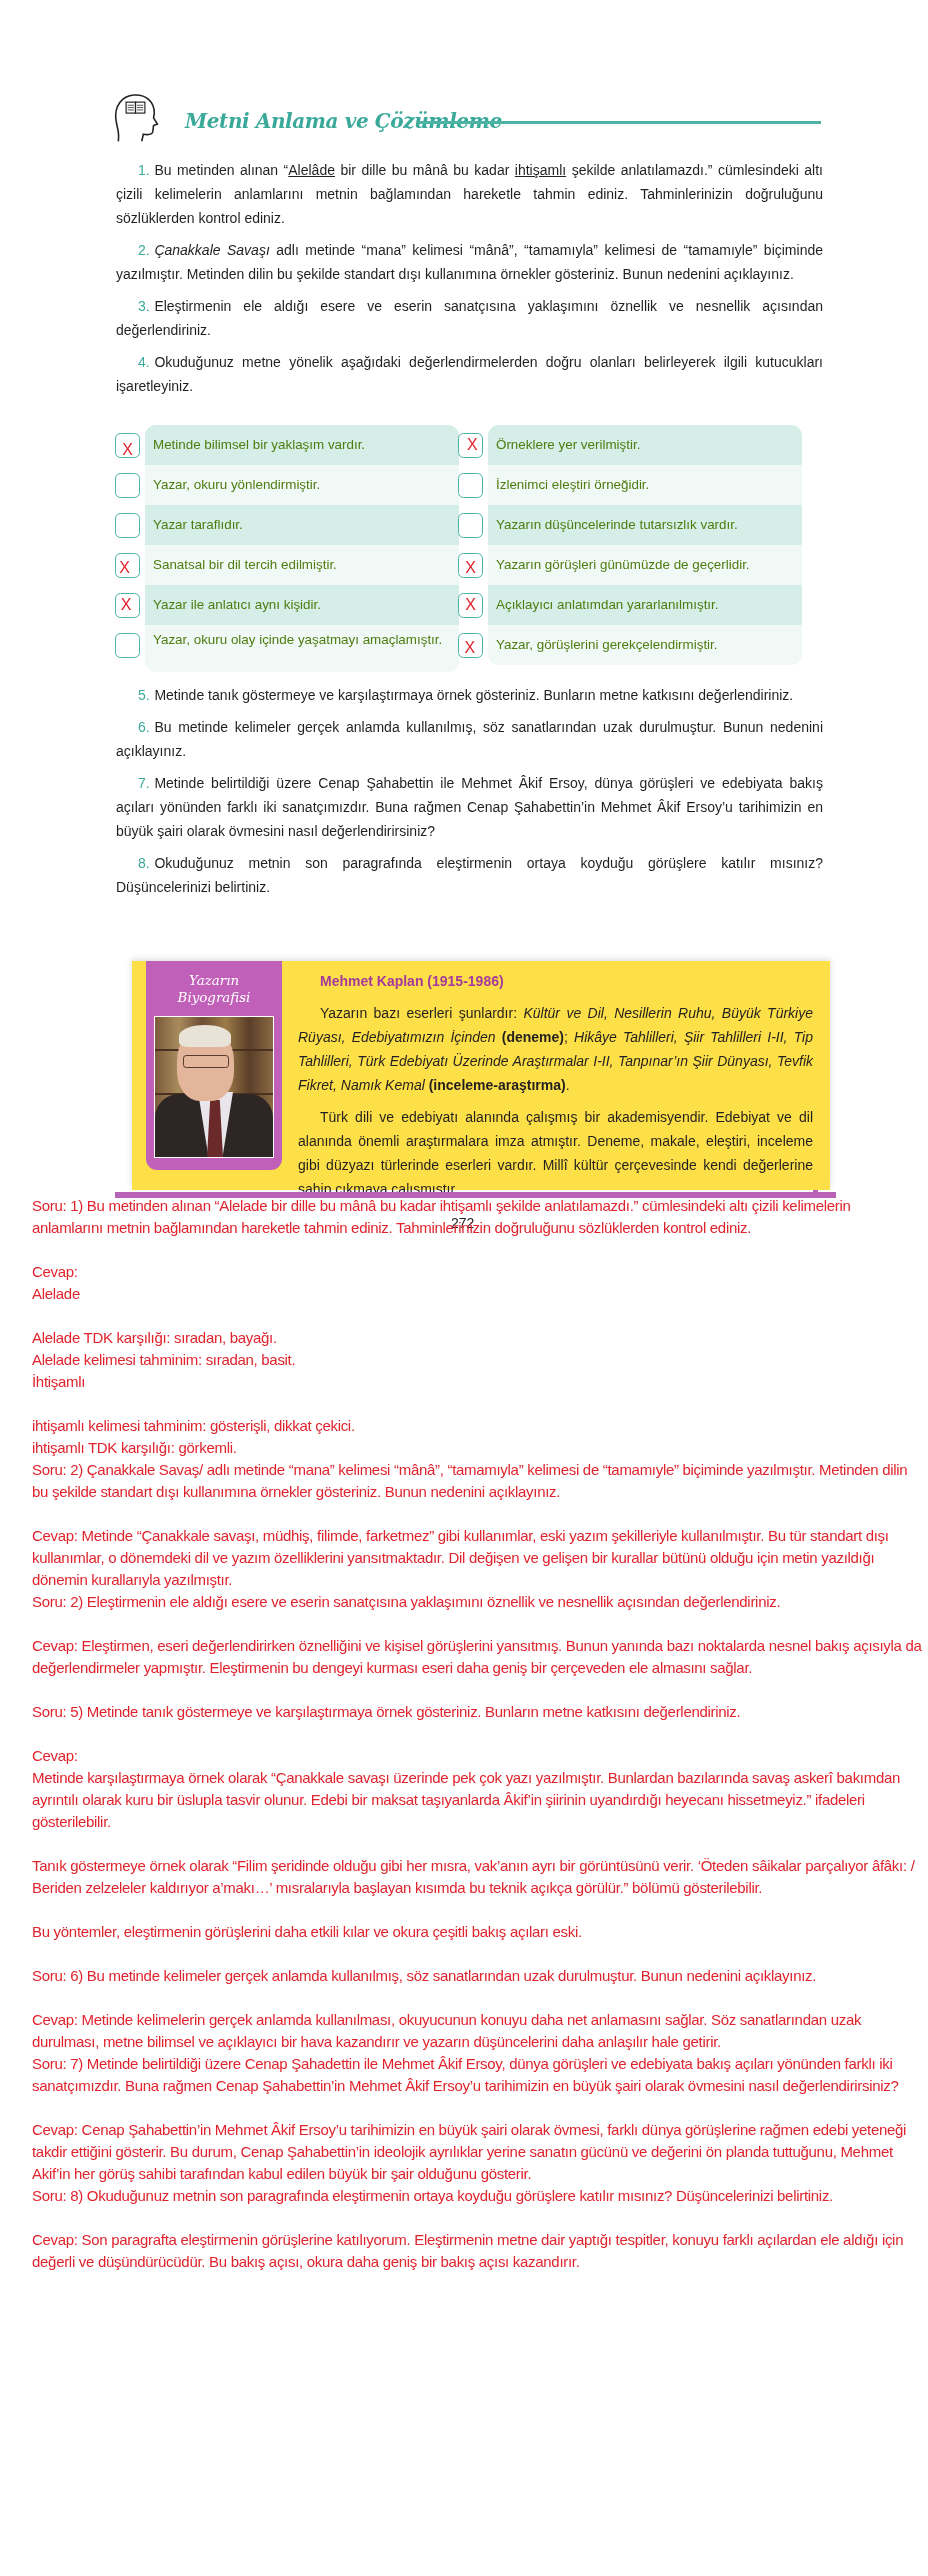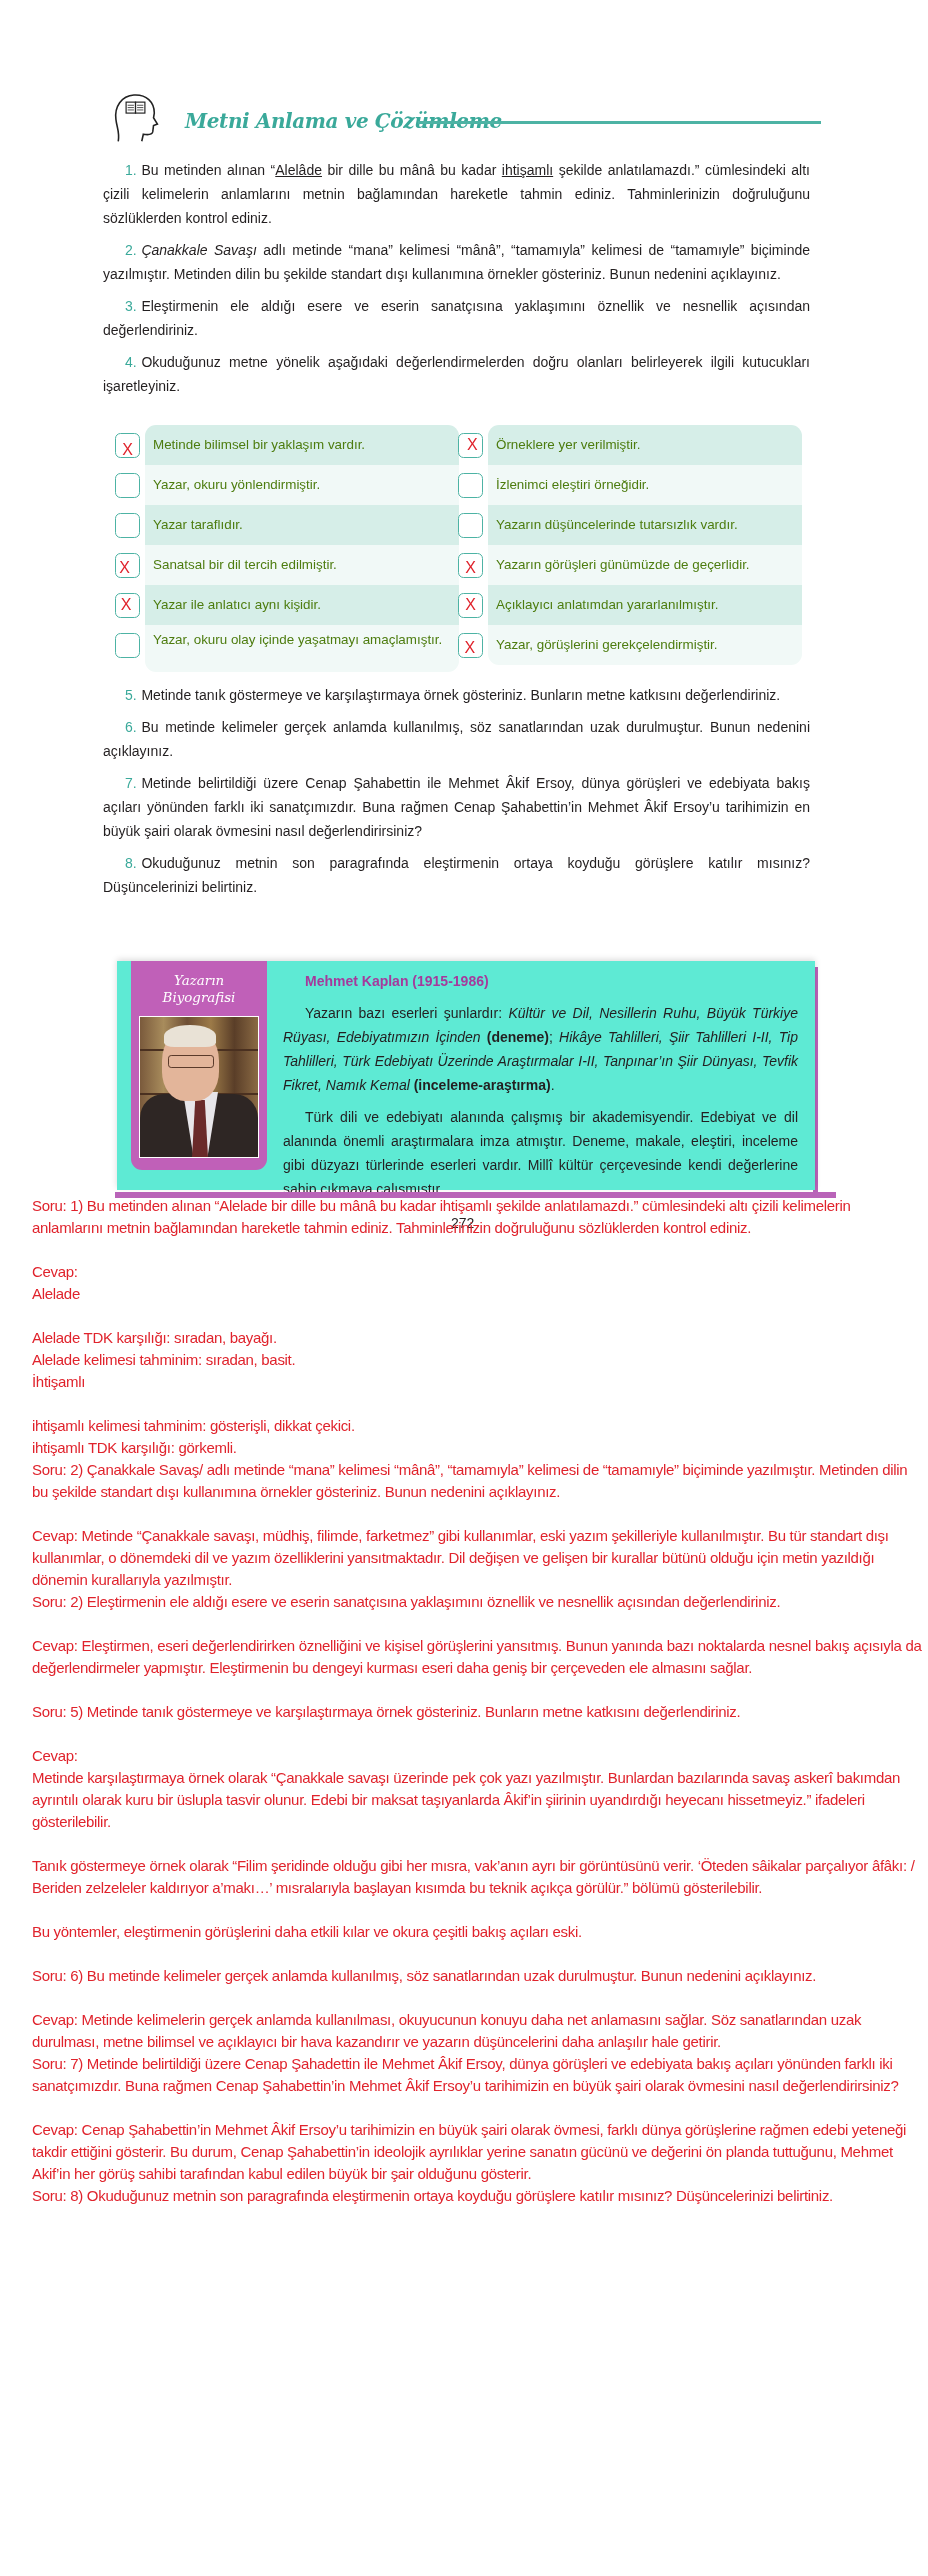--- a/index.html
+++ b/index.html
@@ -5,21 +5,21 @@
     html, body { margin: 0; padding: 0; background: #ffffff; }
     body { width: 928px; min-height: 2576px; position: relative; font-family: "Liberation Sans", sans-serif; color: #231f20; }
 
     
     .page { position: relative; width: 928px; height: 1215px; }
     .header { position: absolute; left: 112px; top: 88px; width: 718px; height: 55px; }
     .head-icon { position: absolute; left: 0; top: 3.2px; width: 47px; height: 52px; }
     .head-title { position: absolute; left: 73px; top: 20.5px; font-family: "DejaVu Serif", serif; font-style: italic; font-weight: bold; font-size: 20px; color: #3aa99a; letter-spacing: -0.4px; white-space: nowrap; }
     .head-line { position: absolute; left: 306px; top: 33px; right: 9.5px; height: 3.2px; background: #4db3a4; }
 
-    .questions { position: absolute; left: 103px; top: 158px; width: 707px; font-family: "Liberation Sans", sans-serif; font-size: 14px; line-height: 24px; color: #231f20; }
+    .questions { position: absolute; left: 116px; top: 158px; width: 707px; font-family: "Liberation Sans", sans-serif; font-size: 14px; line-height: 24px; color: #231f20; }
     .q { margin: 0 0 8px 0; text-indent: 22px; text-align: justify; }
     .q .num { color: #3aa99a; font-weight: normal; margin-right: 4.7px; }
     .q u { text-decoration: underline; }
     .q i { font-style: italic; }
 
     
     .checklist { position: absolute; left: 115px; top: 425px; width: 707px; height: 246px; }
     .col { position: absolute; top: 0; width: 344px; }
     .col.left { left: 0; }
     .col.right { left: 343px; }
@@ -32,21 +32,21 @@
     .col.right .row:first-child .bg { border-top-left-radius: 11px; border-top-right-radius: 11px; }
     .col.right .row:last-child .bg { border-bottom-left-radius: 11px; border-bottom-right-radius: 11px; }
     .box { position: absolute; left: 0; top: 8px; width: 25px; height: 25px; border: 1.3px solid #4db3a4; border-radius: 5.5px; background: #fff; box-sizing: border-box; cursor: pointer; }
     .box .x { position: absolute; left: 6.3px; top: 3.2px; color: #e0232c; font-size: 16px; font-family: "Liberation Sans", sans-serif; line-height: 17.4px; }
     .row .label { position: absolute; left: 38px; right: 6.3px; top: 10.3px; font-size: 13.4px; line-height: 19px; color: #4d7c0f; }
     .row.tall { height: 47px; }
     .row.tall .label { top: 4.7px; }
     .col.right .box { left: 0; }
 
     
-    .bio { position: absolute; left: 117px; top: 961px; width: 698px; height: 229px; background: #5eead4; box-shadow: 0 -2.4px 6.3px rgba(0,0,0,0.15); }
+    .bio { position: absolute; left: 132px; top: 961px; width: 698px; height: 229px; background: #fde047; box-shadow: 0 -2.4px 6.3px rgba(0,0,0,0.15); }
     .bio-bottom { position: absolute; left: 115px; top: 1192px; width: 721px; height: 6.3px; background: #b963b8; }
     .bio-right { position: absolute; left: 813px; top: 967px; width: 4.7px; height: 231px; background: #b963b8; }
     .bio-tag { position: absolute; left: 14px; top: 0; width: 136px; height: 209px; background: #c060b8; border-radius: 0 0 11px 11px; }
     .bio-tag .tag-title { position: absolute; left: 0; right: 0; top: 11px; text-align: center; color: #fff; font-family: "DejaVu Serif", serif; font-style: italic; font-size: 13.4px; line-height: 17.4px; }
     .bio-photo { position: absolute; left: 8px; top: 55px; width: 120px; height: 142px; border: 1.6px solid #fff; box-sizing: border-box; overflow: hidden; background: linear-gradient(90deg,#7a5a3c 0%,#a88c5c 20%,#6e4e34 40%,#9c7a48 60%,#5a3e28 80%,#8a6a44 100%); }
     .bio-photo .shelf { position: absolute; left: 0; right: 0; height: 2.4px; background: #4a3020; }
     .bio-photo .head { position: absolute; left: 22px; top: 11px; width: 57px; height: 73px; border-radius: 45% 45% 40% 40%; background: #e3b59a; }
     .bio-photo .hair { position: absolute; left: 24px; top: 8px; width: 52px; height: 22px; border-radius: 50% 50% 20% 20%; background: #e9e2d6; }
     .bio-photo .glasses { position: absolute; left: 28px; top: 38px; width: 46px; height: 12.6px; border: 1.6px solid #5a3a2a; border-radius: 3.2px; box-sizing: border-box; }
     .bio-photo .suit { position: absolute; left: 0; right: 0; bottom: 0; height: 63px; background: #2e2624; border-radius: 24px 24px 0 0; }
@@ -236,14 +236,15 @@
     <p>Bu yöntemler, eleştirmenin görüşlerini daha etkili kılar ve okura çeşitli bakış açıları eski.</p>
     <p class="gap"></p>
     <p>Soru: 6) Bu metinde kelimeler gerçek anlamda kullanılmış, söz sanatlarından uzak durulmuştur. Bunun nedenini açıklayınız.</p>
     <p class="gap"></p>
     <p>Cevap: Metinde kelimelerin gerçek anlamda kullanılması, okuyucunun konuyu daha net anlamasını sağlar. Söz sanatlarından uzak durulması, metne bilimsel ve açıklayıcı bir hava kazandırır ve yazarın düşüncelerini daha anlaşılır hale getirir.</p>
     <p>Soru: 7) Metinde belirtildiği üzere Cenap Şahadettin ile Mehmet Âkif Ersoy, dünya görüşleri ve edebiyata bakış açıları yönünden farklı iki sanatçımızdır. Buna rağmen Cenap Şahabettin’in Mehmet Âkif Ersoy’u tarihimizin en büyük şairi olarak övmesini nasıl değerlendirirsiniz?</p>
     <p class="gap"></p>
     <p>Cevap: Cenap Şahabettin’in Mehmet Âkif Ersoy’u tarihimizin en büyük şairi olarak övmesi, farklı dünya görüşlerine rağmen edebi yeteneği takdir ettiğini gösterir. Bu durum, Cenap Şahabettin’in ideolojik ayrılıklar yerine sanatın gücünü ve değerini ön planda tuttuğunu, Mehmet Akif’in her görüş sahibi tarafından kabul edilen büyük bir şair olduğunu gösterir.</p>
     <p>Soru: 8) Okuduğunuz metnin son paragrafında eleştirmenin ortaya koyduğu görüşlere katılır mısınız? Düşüncelerinizi belirtiniz.</p>
     <p class="gap"></p>
+    <p>Cevap: Son paragrafta eleştirmenin görüşlerine katılıyorum. Eleştirmenin metne dair yaptığı tespitler, konuyu farklı açılardan ele aldığı için değerli ve düşündürücüdür. Bu bakış açısı, okura daha geniş bir bakış açısı kazandırır.</p>
   </div>
 
 
 </body></html>

